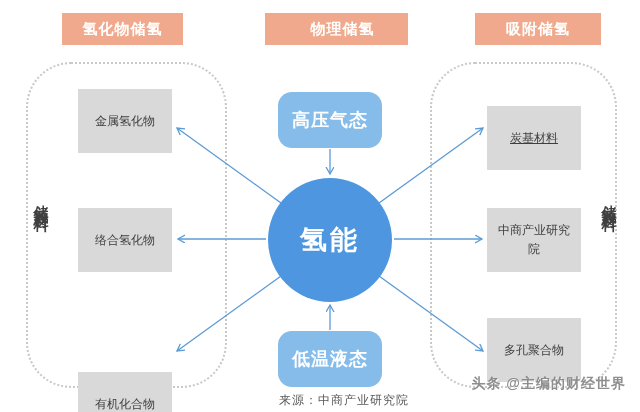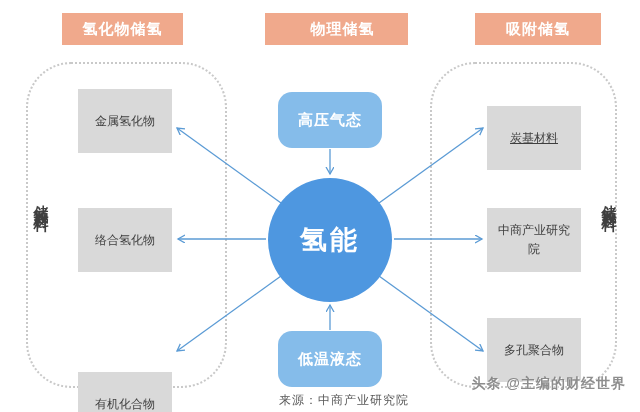--- a/index.html
+++ b/index.html
@@ -27,21 +27,21 @@
   }
   #box-l1{left:78px;top:89px;}
   #box-l2{left:78px;top:208px;}
   #box-l3{left:78px;top:330px;margin-top:42px;}
   #box-r1{left:487px;top:106px;text-decoration:underline;}
   #box-r2{left:487px;top:208px;}
   #box-r3{left:487px;top:318px;}
   .blue-box{
     position:absolute;left:278px;width:104px;height:56px;background:#85BCEA;border-radius:14px;
     display:flex;align-items:center;justify-content:center;
-    color:#ffffff;font-size:15px;font-weight:600;letter-spacing:1px;
+    color:#ffffff;font-size:18px;font-weight:600;letter-spacing:1px;
   }
   #blue-top{top:92px;}
   #blue-bottom{top:331px;font-family:Liberation Mono, monospace;}
   #center-circle{
     position:absolute;left:268px;top:178px;width:124px;height:124px;border-radius:50%;
     background:#4E97E0;display:flex;align-items:center;justify-content:center;
     color:#ffffff;font-size:27px;font-weight:700;letter-spacing:3px;
   }
   .side-label{
     position:absolute;top:193px;width:20px;

